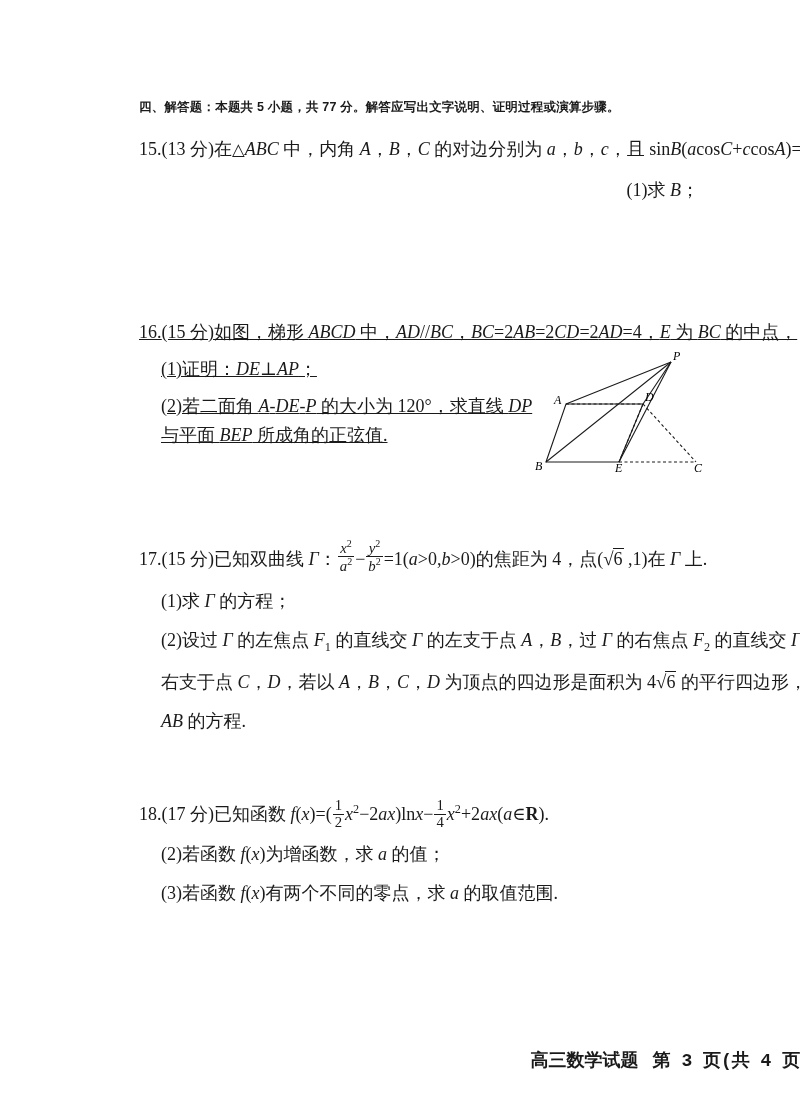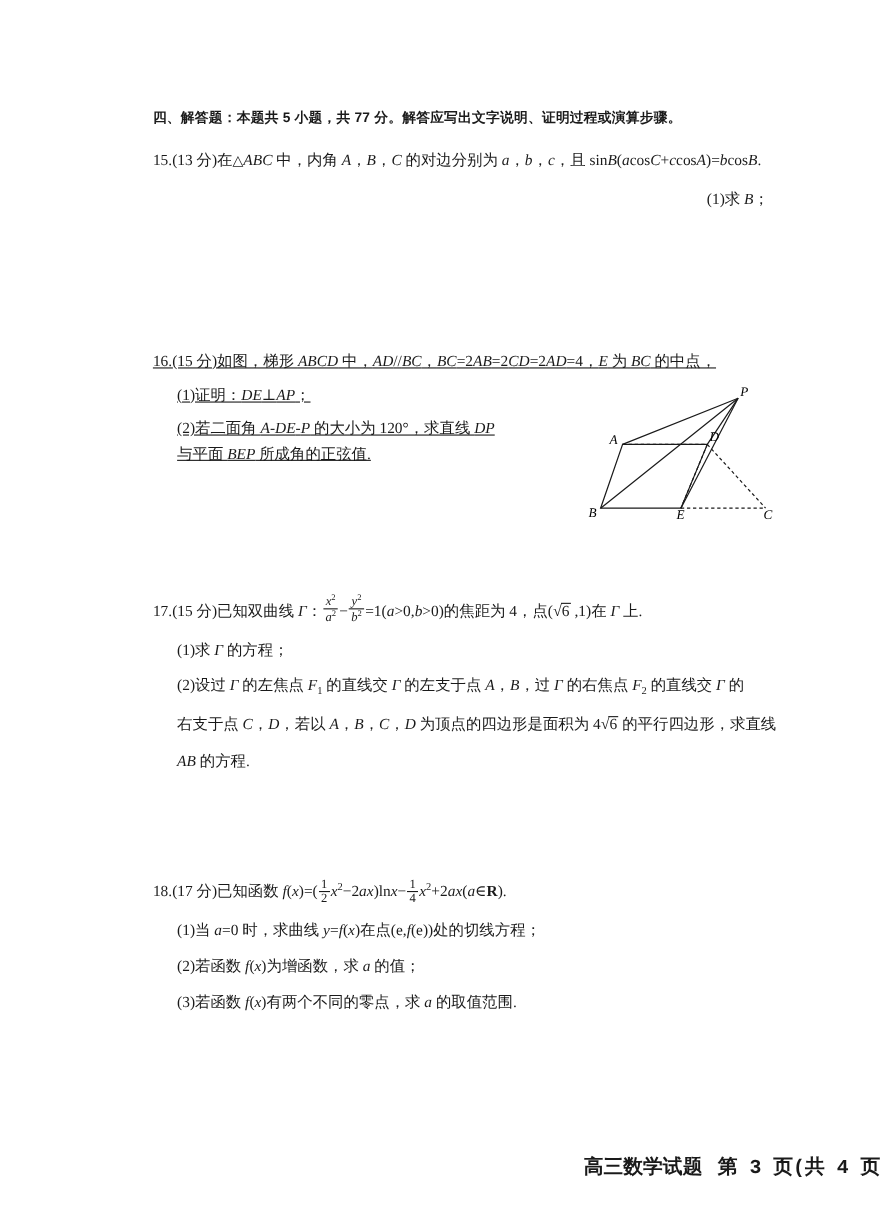--- a/index.html
+++ b/index.html
@@ -14,21 +14,21 @@
     position:absolute;left:11px;top:0;width:800px;height:1115px;
   }
   .section-head{
     position:absolute;left:128px;top:99px;width:600px;
     font-family:"Liberation Sans","DejaVu Sans",sans-serif;
     font-weight:bold;font-size:12.5px;letter-spacing:0.2px;
     white-space:nowrap;
   }
   .q{
     position:absolute;left:128px;width:560px;
-    font-size:14px;line-height:1.55;
+    font-size:18px;line-height:1.55;
   }
   .line{
     position:relative;
     display:block;
     white-space:nowrap;
   }
   .indent{padding-left:22px;}
   i,.it{font-family:"Liberation Serif","DejaVu Serif",serif;font-style:italic;}
   .frac{
     display:inline-block;
@@ -133,23 +133,20 @@
     </span>
     <span class="line indent" style="margin-top:11px;">
       <i>AB</i> 的方程.
     </span>
   </div>
 
   <div class="q" style="top:798px;">
     <span class="line">
       <span>18.</span><span>(17 分)</span>已知函数 <i>f</i>(<i>x</i>)=(<span class="frac"><span class="num">1</span><span class="den">2</span></span><i>x</i><sup>2</sup>−2<i>ax</i>)ln<i>x</i>−<span class="frac"><span class="num">1</span><span class="den">4</span></span><i>x</i><sup>2</sup>+2<i>ax</i>(<i>a</i>∈<b>R</b>).
     </span>
-    <span class="line indent" style="margin-top:13px;">
-      (1)当 <i>a</i>=0 时，求曲线 <i>y</i>=<i>f</i>(<i>x</i>)在点(e,<i>f</i>(e))处的切线方程；
-    </span>
     <span class="line indent" style="margin-top:11px;">
       (2)若函数 <i>f</i>(<i>x</i>)为增函数，求 <i>a</i> 的值；
     </span>
     <span class="line indent" style="margin-top:11px;">
       (3)若函数 <i>f</i>(<i>x</i>)有两个不同的零点，求 <i>a</i> 的取值范围.
     </span>
   </div>
 
   <div class="footer">
     <span>高三数学试题</span><span class="sp"></span><span class="pg">第 3 页(共 4 页)</span>

